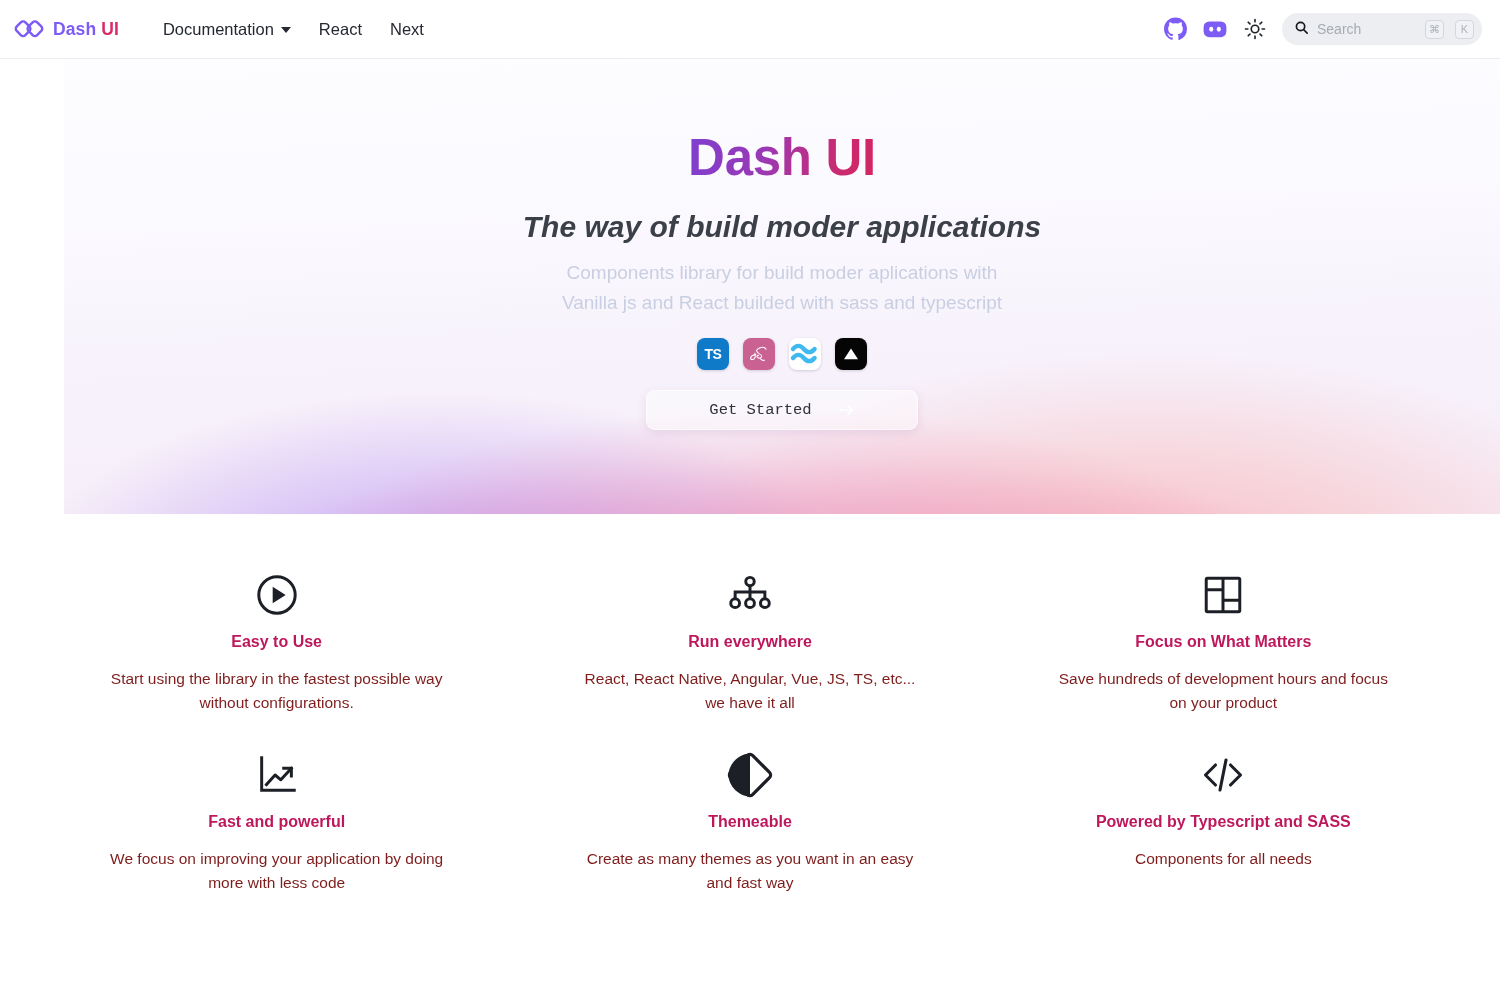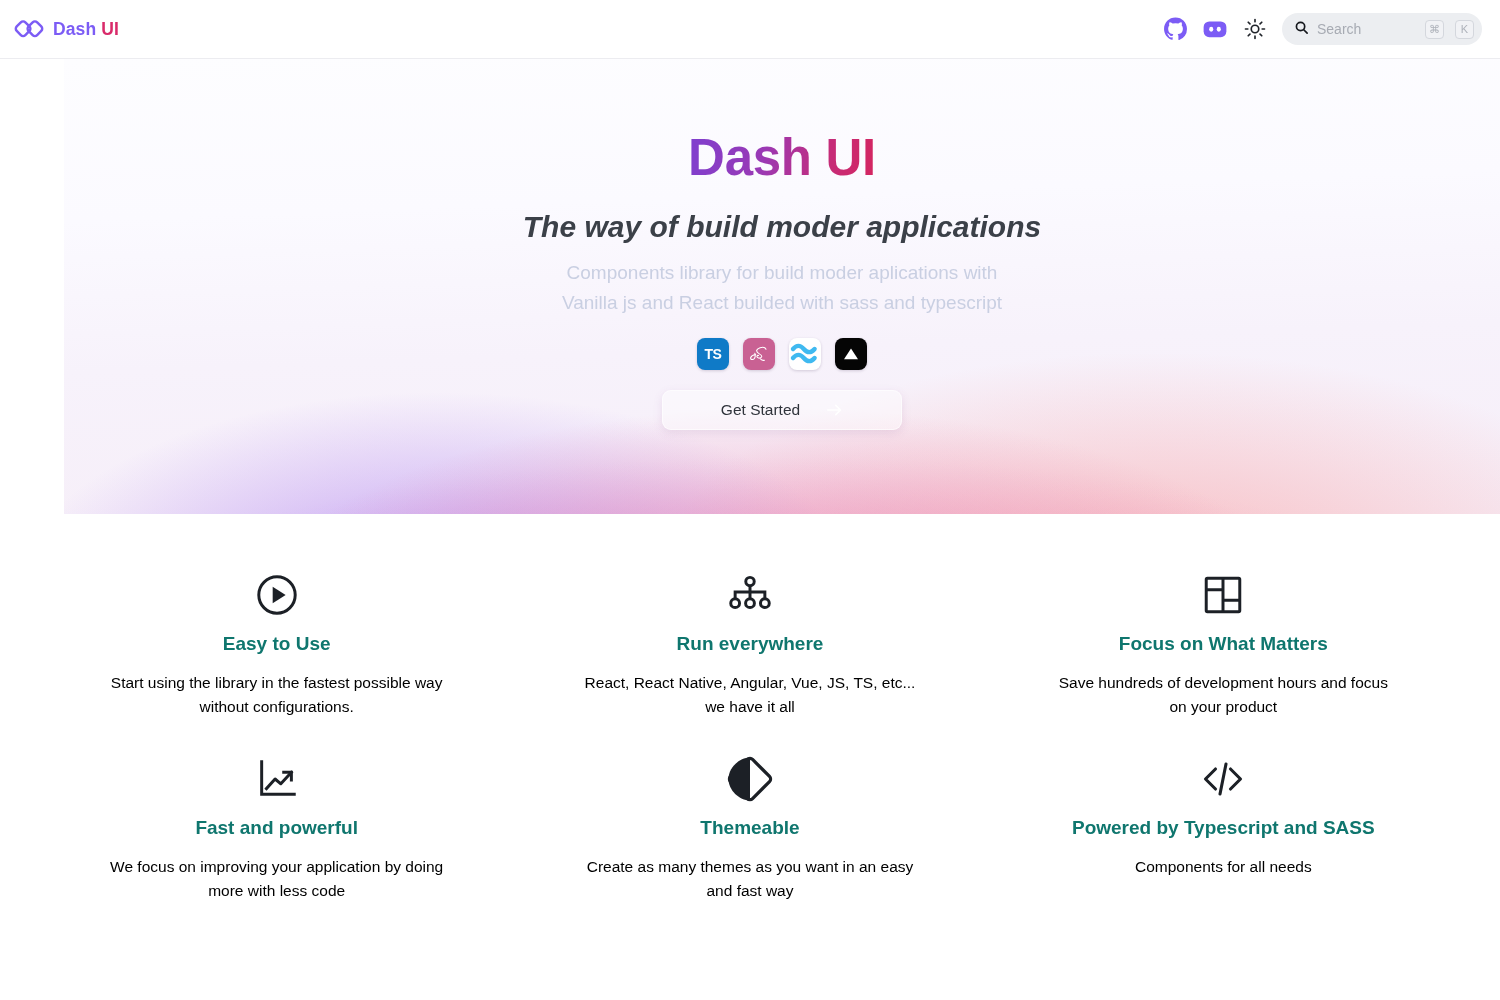--- a/index.html
+++ b/index.html
@@ -102,59 +102,71 @@
     box-shadow: 0 1px 3px rgba(40,20,60,.18);
     overflow: hidden;
   }
   .tech-ts { background: #0f7ac7; font-size: 14px; letter-spacing: -.5px; }
   .tech-sass { background: #c96193; }
   .tech-vite { background: #ffffff; }
   .tech-next { background: #050505; }
 
   .cta {
     margin-top: 20px;
-    width: 240px; height: 40px;
+    width: 272px; height: 40px;
     border-radius: 9px;
     background: rgba(255,255,255,.42);
     border: 1px solid rgba(255,255,255,.62);
     box-shadow: 0 3px 10px rgba(140,80,150,.13);
     display: flex; align-items: center; justify-content: center; gap: 26px;
-    font-size: 15.5px; color: #2f333b; cursor: pointer;
+    font-size: 15.5px; color: #2f333b; cursor: pointer; font-family: Liberation Mono, monospace;
   }
   .cta-arrow { width: 17px; height: 14px; display: block; }
 
   
   .features {
     padding: 55px 40px 40px;
     display: grid;
     grid-template-columns: repeat(3, 1fr);
     row-gap: 34px;
   }
   .feature { display: flex; flex-direction: column; align-items: center; padding: 0 28px; }
   .feature-icon { height: 52px; display: flex; align-items: center; justify-content: center; margin-bottom: 12px; }
-  .feature-title { font-size: 19px; font-weight: bold; color: #0f766e; margin-bottom: 16px; text-align: right; }
-  .feature-desc { font-size: 15.5px; color: #000000; text-align: center; line-height: 1.55; max-width: 350px; }
+  .feature-title { font-size: 16px; font-weight: bold; color: #be185d; margin-bottom: 16px; text-align: right; }
+  .feature-desc { font-size: 15.5px; color: #7f1d1d; text-align: center; line-height: 1.55; max-width: 350px; }
 </style>
 </head>
 <body>
 
 <div class="navbar">
 
   <div class="brand">
     <span>
       <svg class="brand-logo" viewBox="0 0 32 32" fill="none">
         <rect x="3.2" y="9.2" width="13" height="13" rx="3.4" transform="rotate(-45 9.7 15.7)" stroke="#7c5cf5" stroke-width="2.6"></rect>
         <rect x="15.8" y="9.2" width="13" height="13" rx="3.4" transform="rotate(-45 22.3 15.7)" stroke="#7c5cf5" stroke-width="2.6"></rect>
       </svg>
     </span>
     <span class="brand-text">
       <span class="d">Dash</span><span>&nbsp;</span><span class="u">UI</span>
     </span>
   </div>
 
+  <div class="nav-links">
+    <div class="nav-link">
+      <span>Documentation</span>
+      <span class="caret"></span>
+    </div>
+    <div class="nav-link">
+      <span>React</span>
+    </div>
+    <div class="nav-link">
+      <span>Next</span>
+    </div>
+  </div>
 
   <div class="nav-right">
 
     <div class="icon-btn">
       <svg width="25" height="25" viewBox="0 0 24 24" fill="#7c5cf5">
         <path d="M12 .5C5.73.5.99 5.24.99 11.5c0 4.86 3.15 8.98 7.52 10.44.55.1.75-.24.75-.53v-1.9c-3.06.67-3.71-1.3-3.71-1.3-.5-1.28-1.23-1.62-1.23-1.62-1-.68.08-.67.08-.67 1.1.08 1.68 1.14 1.68 1.14.98 1.68 2.58 1.2 3.2.92.1-.72.39-1.2.7-1.48-2.44-.28-5.01-1.22-5.01-5.45 0-1.2.43-2.19 1.13-2.96-.11-.28-.49-1.4.11-2.92 0 0 .93-.3 3.04 1.13a10.5 10.5 0 0 1 5.54 0c2.11-1.43 3.03-1.13 3.03-1.13.6 1.52.23 2.64.12 2.92.71.77 1.13 1.76 1.13 2.96 0 4.24-2.58 5.17-5.03 5.44.4.34.75 1.02.75 2.06v3.05c0 .3.2.64.76.53A11.02 11.02 0 0 0 23.01 11.5C23.01 5.24 18.27.5 12 .5z"></path>
       </svg>
     </div>
 
     <div class="icon-btn">

